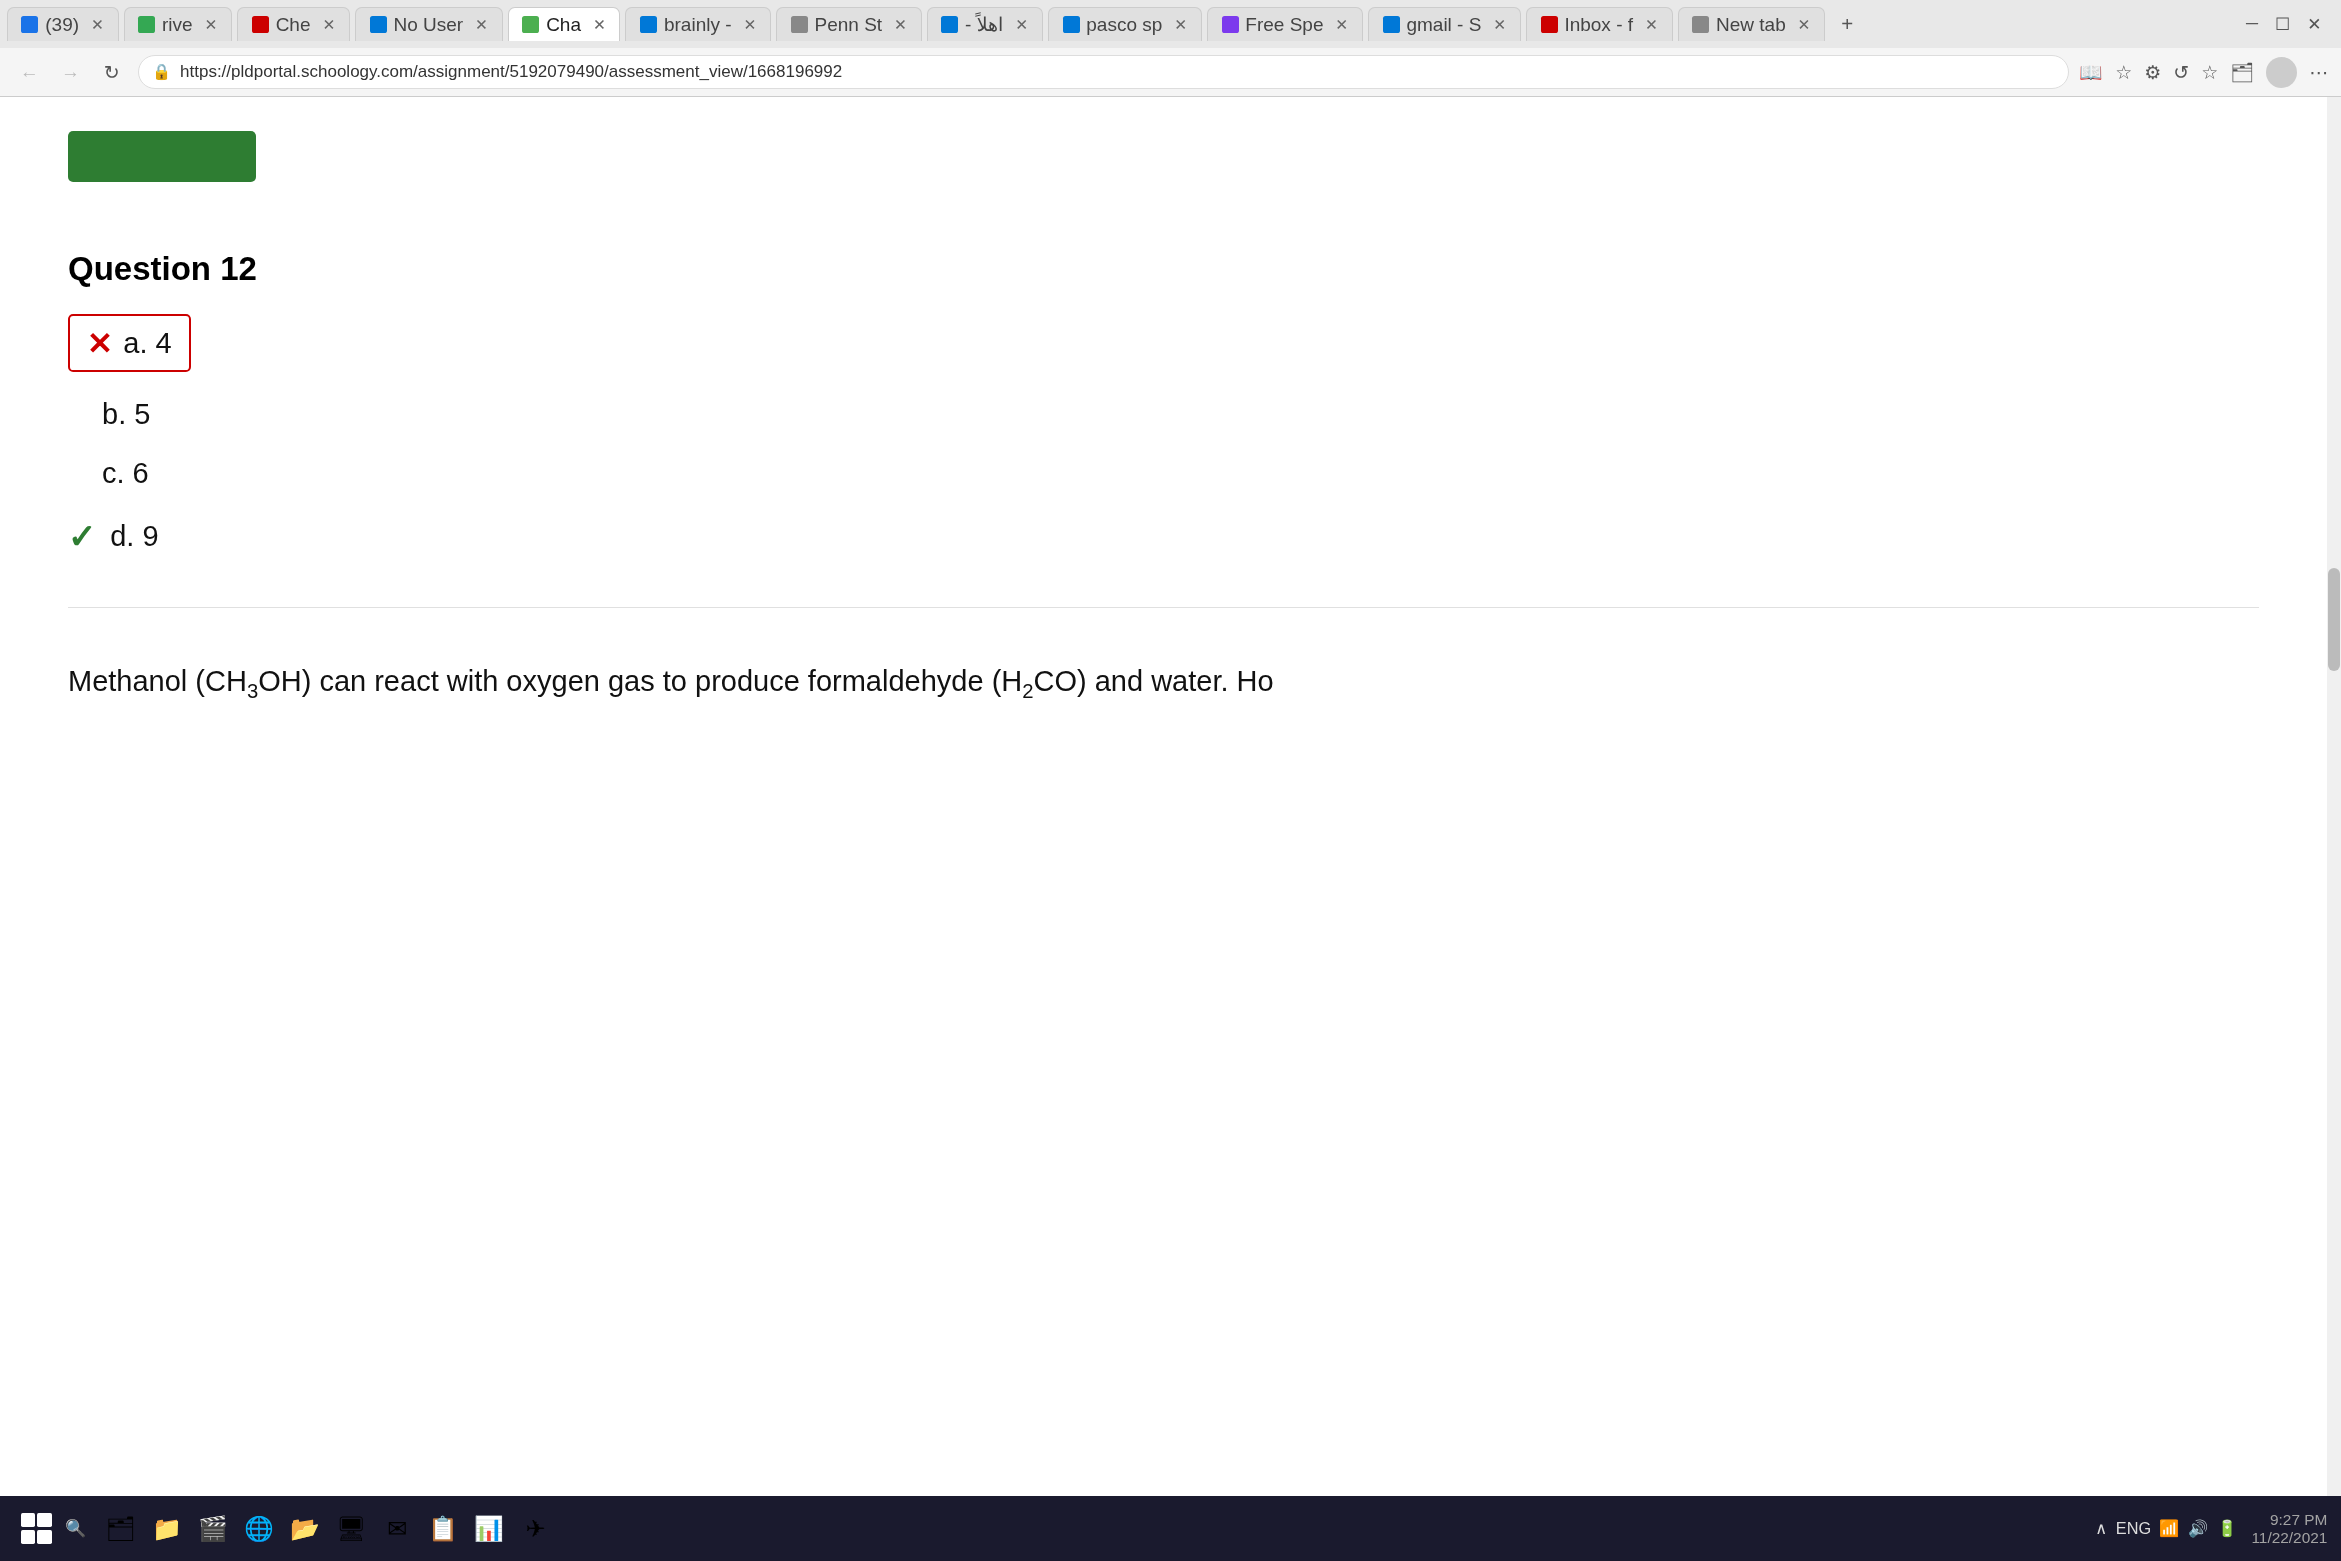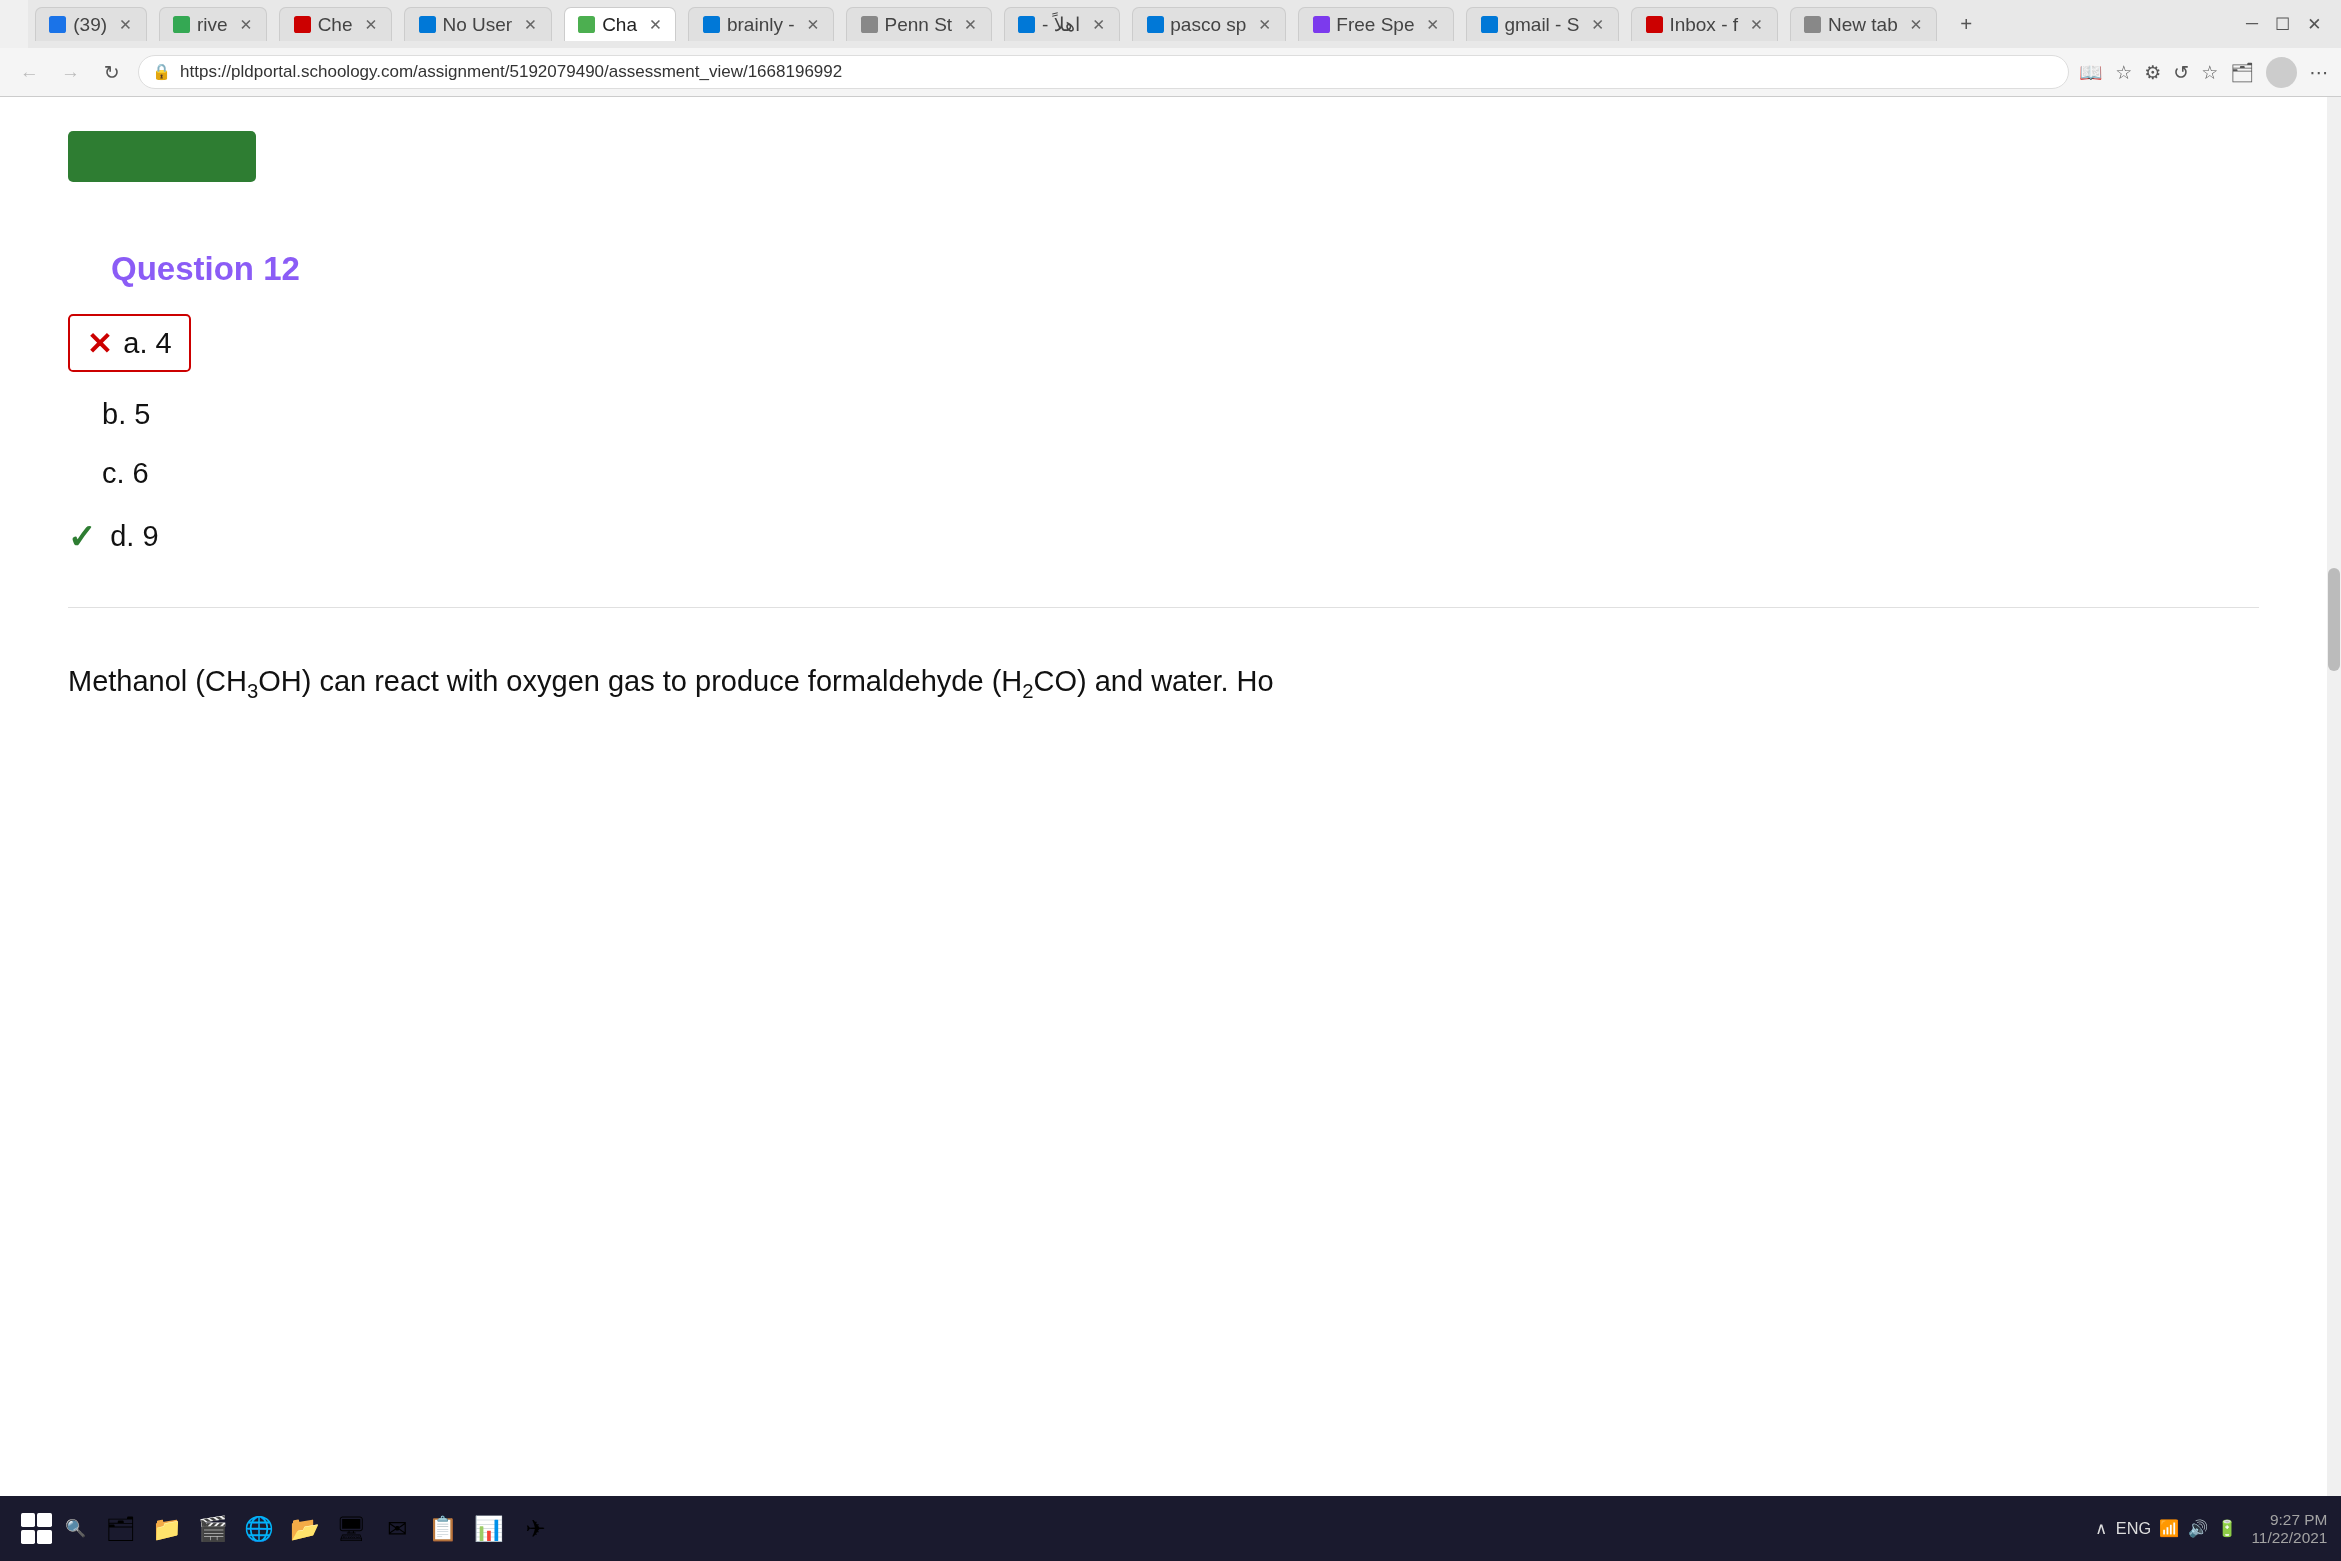--- a/index.html
+++ b/index.html
@@ -11,22 +11,21 @@
       background: #f0f0f0;
       border-bottom: 0.9px solid #ccc;
     }
 
     .tab-bar {
       display: flex;
       align-items: center;
       height: 48px;
       background: #e8e8e8;
       padding: 0 6.8px;
-      gap: 12px;
-      margin-left: 28px;
+      gap: 5px;
     }
 
     .tab {
       display: flex;
       align-items: center;
       height: 34px;
       padding: 0 13.7px;
       border-radius: 6.8px 6.8px 0 0;
       font-size: 19px;
       max-width: 223px;
@@ -172,23 +171,22 @@
     }
 
     
     .question-block {
       margin-bottom: 51px;
     }
 
     .question-title {
       font-size: 33px;
       font-weight: bold;
-      color: #8b5cf6;
+      color: #000000;
       margin-bottom: 26px;
-      margin-left: 43px;
     }
 
     .question-text {
       font-size: 29px;
       color: #111;
       line-height: 1.55;
       margin-bottom: 43px;
     }
 
     .choices {

